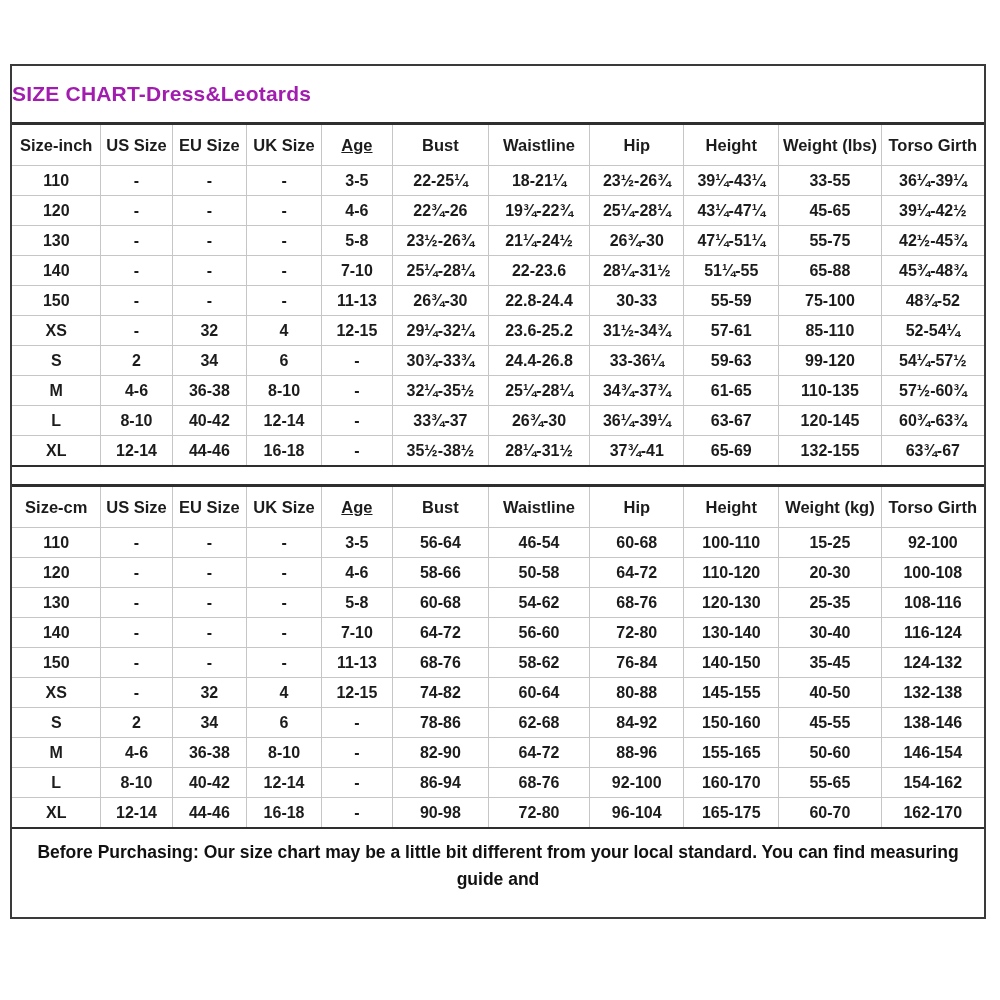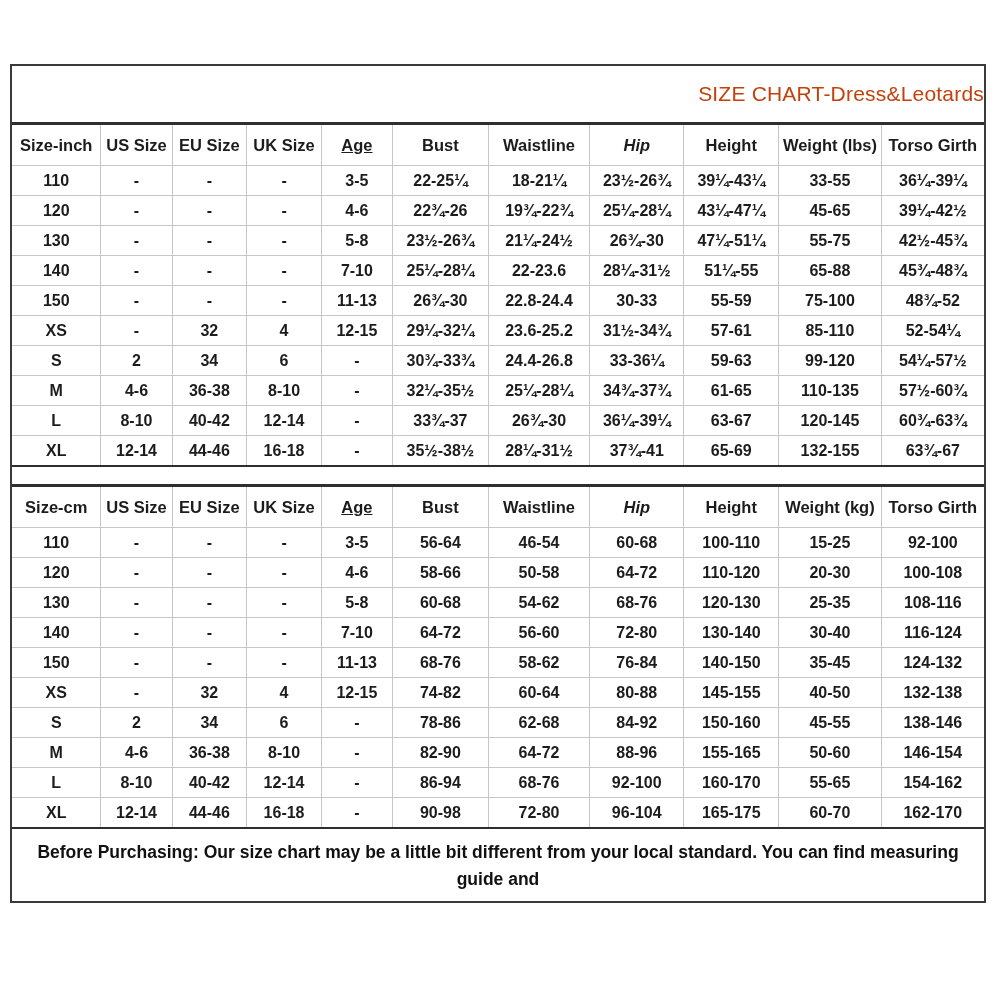--- a/index.html
+++ b/index.html
@@ -16,25 +16,25 @@
     left: 10px;
     top: 64px;
     width: 976px;
     border: 2px solid #3a3a3a;
     background: #ffffff;
     box-sizing: border-box;
   }
   .title {
     height: 56px;
     line-height: 56px;
-    text-align: right;
+    text-align: left;
     font-size: 21px;
-    font-weight: normal;
+    font-weight: bold;
     letter-spacing: 0.2px;
-    color: #c2410c;
+    color: #a21caf;
   }
   table.size-table {
     width: 100%;
     border-collapse: collapse;
     table-layout: fixed;
     border-bottom: 2px solid #2e2e2e;
     border-radius: 24px;
   }
   table.size-table th,
   table.size-table td {
@@ -62,31 +62,31 @@
   table.size-table td:last-child { border-right: none; }
 
   
   table.size-table th:nth-child(1)  { width: 9.2%;  }
   table.size-table th:nth-child(2)  { width: 7.2%;  }
   table.size-table th:nth-child(3)  { width: 7.6%;  }
   table.size-table th:nth-child(4)  { width: 7.6%;  }
   table.size-table th:nth-child(5)  { width: 7.2%; text-decoration: underline;  }
   table.size-table th:nth-child(6)  { width: 9.9%;  }
   table.size-table th:nth-child(7)  { width: 10.5%; }
-  table.size-table th:nth-child(8)  { width: 9.7%; font-style: italic;  }
+  table.size-table th:nth-child(8)  { width: 9.7%;  }
   table.size-table th:nth-child(9)  { width: 9.8%;  }
   table.size-table th:nth-child(10) { width: 10.6%; }
   table.size-table th:nth-child(11) { width: 10.7%; }
 
   .table-gap {
     height: 17px;
     background: #ffffff;
   }
   .footer-note {
-    padding: 10px 8px 8px 8px;
+    padding: 10px 8px 24px 8px;
     text-align: center;
     font-size: 17.5px;
     font-weight: bold;
     color: #111111;
     line-height: 1.55;
   }
   .footer-note .note-line { display: block; }
 </style>
 </head>
 <body>

